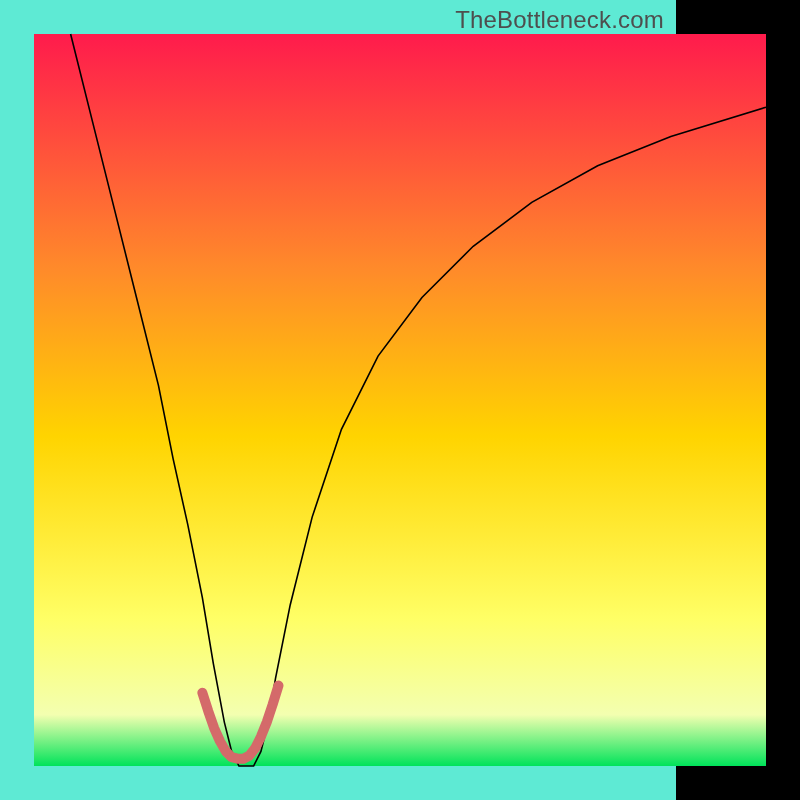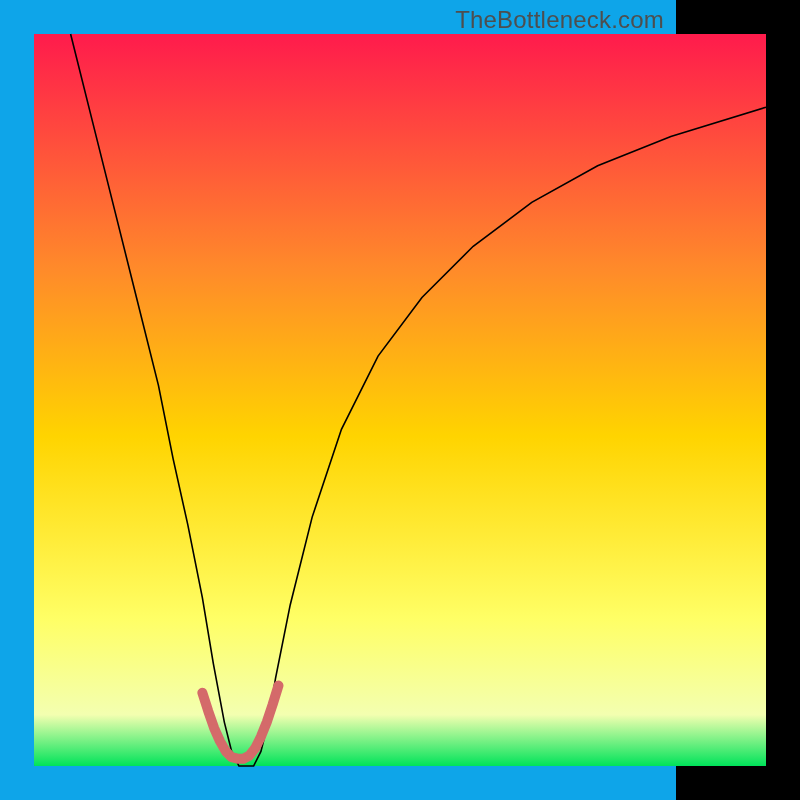--- a/index.html
+++ b/index.html
@@ -10,21 +10,21 @@
     background: #000;
     overflow: hidden;
     font-family: Arial, Helvetica, sans-serif;
   }
   .frame {
     position: absolute;
     left: 0;
     top: 0;
     width: 676px;
     height: 800px;
-    background: #0ea5e9;
+    background: #5eead4;
   }
   .watermark {
     position: absolute;
     top: 6px;
     right: 12px;
     color: #4e4e4e;
     font-size: 24px;
     font-weight: 400;
     letter-spacing: 0.2px;
   }

